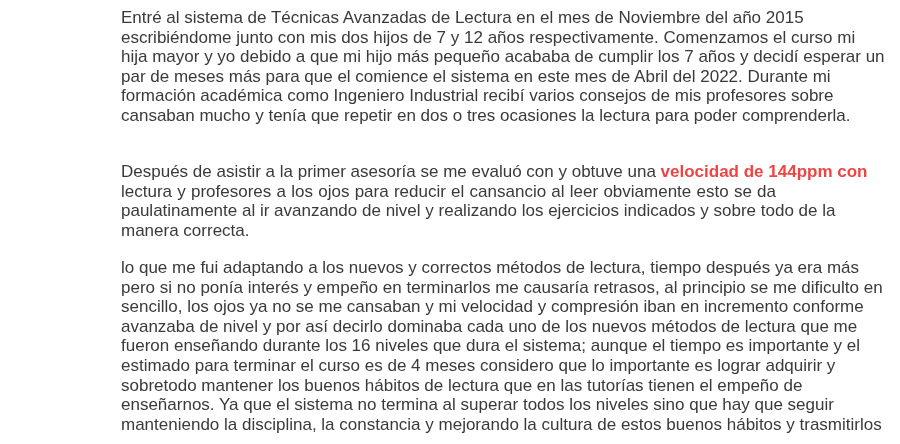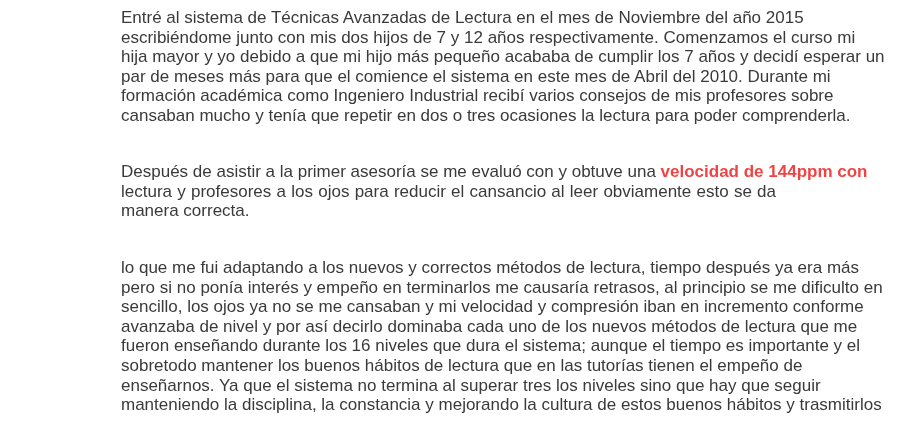--- a/index.html
+++ b/index.html
@@ -32,36 +32,38 @@
   </style>
 </head>
 <body>
 
 <div class="page">
 
   <div class="para p1">
     <span class="line">Entré al sistema de Técnicas Avanzadas de Lectura en el mes de Noviembre del año 2015</span>
     <span class="line">escribiéndome junto con mis dos hijos de 7 y 12 años respectivamente. Comenzamos el curso mi</span>
     <span class="line">hija mayor y yo debido a que mi hijo más pequeño acababa de cumplir los 7 años y decidí esperar un</span>
-    <span class="line">par de meses más para que el comience el sistema en este mes de Abril del 2010. Durante mi</span>
+    <span class="line">par de meses más para que el comience el sistema en este mes de Abril del 2022. Durante mi</span>
     <span class="line">formación académica como Ingeniero Industrial recibí varios consejos de mis profesores sobre</span>
     <span class="line last">cansaban mucho y tenía que repetir en dos o tres ocasiones la lectura para poder comprenderla.</span>
   </div>
 
   <div class="para p2">
     <span class="line"><span>Después de asistir a la primer asesoría se me evaluó con y obtuve una </span><b>velocidad de 144ppm con</b></span>
     <span class="line">lectura y profesores a los ojos para reducir el cansancio al leer obviamente esto se da</span>
+    <span class="line">paulatinamente al ir avanzando de nivel y realizando los ejercicios indicados y sobre todo de la</span>
     <span class="line last">manera correcta.</span>
   </div>
 
   <div class="para p3">
     <span class="line">lo que  me fui adaptando a los nuevos y correctos métodos de lectura, tiempo después ya era más</span>
     <span class="line">pero si no ponía interés y empeño en terminarlos me causaría retrasos, al principio se me dificulto en</span>
     <span class="line">sencillo, los ojos ya no se me cansaban y mi velocidad y compresión iban en incremento conforme</span>
     <span class="line">avanzaba de nivel y por así decirlo dominaba cada uno de los nuevos métodos de lectura  que me</span>
     <span class="line">fueron enseñando durante los 16 niveles que dura el sistema; aunque el tiempo es importante y el</span>
+    <span class="line">estimado para terminar el curso es de 4 meses considero que lo importante es lograr adquirir y</span>
     <span class="line">sobretodo mantener los buenos hábitos de lectura que en las tutorías tienen el empeño de</span>
-    <span class="line">enseñarnos. Ya que el sistema no termina al superar tres los niveles sino que hay que seguir</span>
+    <span class="line">enseñarnos. Ya que el sistema no termina al superar todos los niveles sino que hay que seguir</span>
     <span class="line">manteniendo la disciplina, la constancia y mejorando la cultura de estos buenos hábitos y trasmitirlos</span>
 
   </div>
 
 </div>
 
 </body></html>

